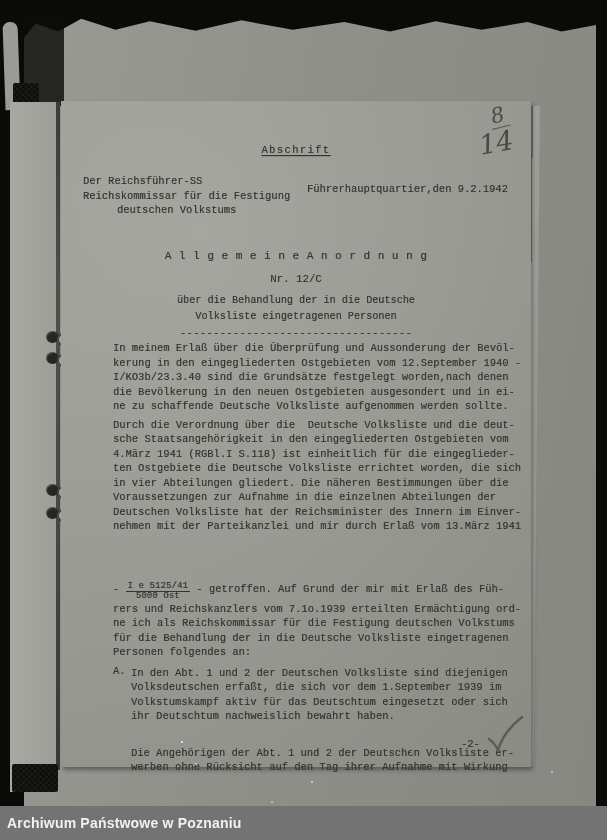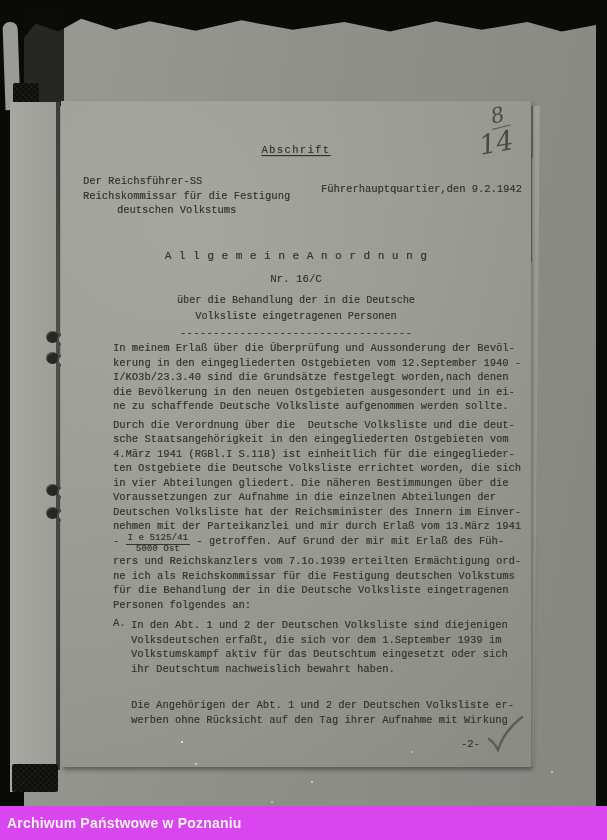--- a/index.html
+++ b/index.html
@@ -39,32 +39,32 @@
       linear-gradient(115deg,#a3a39d 0%,#9d9d97 55%,#96968f 100%);
     box-shadow:2px 3px 4px rgba(0,0,0,.35);color:#35342f;}
   .doc-page .txt{font-size:10.3px;line-height:14.5px;letter-spacing:.1px;
     text-shadow:.4px .4px .5px rgba(46,45,41,.45);}
 
   .copy-label{position:absolute;top:42px;left:0;width:100%;text-align:center;font-size:11px;}
   .copy-label span{text-decoration:underline;text-underline-offset:2px;letter-spacing:1.5px;}
 
   .letterhead{position:absolute;top:73px;left:22px;font-size:10.3px;line-height:13px;}
   .letterhead .lh3{padding-left:34px;}
-  .dateline{position:absolute;top:81px;left:260px;font-size:10.3px;}
+  .dateline{position:absolute;top:81px;left:246px;font-size:10.3px;}
 
   .title-block{position:absolute;top:148px;left:0;width:100%;text-align:center;}
   .order-title{font-size:11px;letter-spacing:.5px;}
   .order-number{margin-top:8px;font-size:10.6px;}
   .subject{margin-top:7px;line-height:16px;font-size:10px;}
   .dash-rule{margin-top:1px;letter-spacing:.4px;font-size:10.4px;}
 
   .body-text{position:absolute;top:240px;left:52px;width:420px;}
   .para{white-space:pre-wrap;margin:0 0 4px 0;}
   .frac{display:inline-block;vertical-align:-7px;text-align:center;font-size:9px;line-height:9.5px;}
-  .frac .num{display:block;border-bottom:1px solid #35342f;padding:0 2px;}
+  .frac .num{display:block;border-bottom:1px solid #35342f;padding:0 2px;margin-top:48px;}
   .frac .den{display:block;padding:0 2px;}
 
   .section-a{display:flex;margin-top:4px;}
   .section-a .a-label{width:18px;flex:0 0 18px;}
   .a-heading{white-space:pre-wrap;text-decoration:underline;text-underline-offset:2px;}
   .a-body{white-space:pre-wrap;margin-top:2px;}
   .a-body2{white-space:pre-wrap;margin-top:22px;}
 
   .page-num{position:absolute;left:400px;top:636px;font-size:10.3px;}
 
@@ -82,21 +82,21 @@
     310px 150px 0 rgba(255,255,255,.45),370px 30px 0 rgba(255,255,255,.5),150px 170px 0 rgba(255,255,255,.5),
     40px 140px 0 rgba(255,255,255,.55),230px 10px 0 rgba(255,255,255,.4),330px 100px 0 rgba(255,255,255,.55),
     90px 60px 0 rgba(255,255,255,.45),280px 130px 0 rgba(255,255,255,.5),190px 80px 0 rgba(255,255,255,.6);}
   .speck.s2{left:90px;top:200px;box-shadow:30px 60px 0 rgba(255,255,255,.35),120px 140px 0 rgba(255,255,255,.4),
     240px 40px 0 rgba(255,255,255,.35),350px 180px 0 rgba(255,255,255,.4),410px 90px 0 rgba(255,255,255,.35),
     60px 300px 0 rgba(255,255,255,.4),300px 260px 0 rgba(255,255,255,.35),180px 330px 0 rgba(255,255,255,.4),
     420px 360px 0 rgba(255,255,255,.35),250px 420px 0 rgba(255,255,255,.4),100px 460px 0 rgba(255,255,255,.35),
     380px 470px 0 rgba(255,255,255,.4);}
 
   
-  .watermark-bar{position:absolute;left:0;top:806px;width:607px;height:34px;background:#d946ef;
+  .watermark-bar{position:absolute;left:0;top:806px;width:607px;height:34px;background:#737373;
     display:flex;align-items:center;}
   .watermark-text{font-family:"Liberation Sans",sans-serif;font-weight:bold;font-size:14px;
     color:#f1f1ef;padding-left:7px;letter-spacing:.2px;}
 </style>
 </head>
 <body>
 
 <div class="stage">
 
   <div class="bg-sheet"></div>
@@ -129,21 +129,21 @@
     <div class="letterhead txt">
       <div class="lh1">Der Reichsführer-SS</div>
       <div class="lh2">Reichskommissar für die Festigung</div>
       <div class="lh3">deutschen Volkstums</div>
     </div>
 
     <div class="dateline txt">Führerhauptquartier,den 9.2.1942</div>
 
     <div class="title-block txt">
       <div class="order-title">A l l g e m e i n e   A n o r d n u n g</div>
-      <div class="order-number">Nr. 16/C</div>
+      <div class="order-number">Nr. 12/C</div>
       <div class="subject">
         <div>über die Behandlung der in die Deutsche</div>
         <div>Volksliste eingetragenen Personen</div>
       </div>
       <div class="dash-rule">-----------------------------------</div>
     </div>
 
     <div class="body-text txt">
       <p class="para">In meinem Erlaß über die Überprüfung und Aussonderung der Bevöl-
 kerung in den eingegliederten Ostgebieten vom 12.September 1940 -

